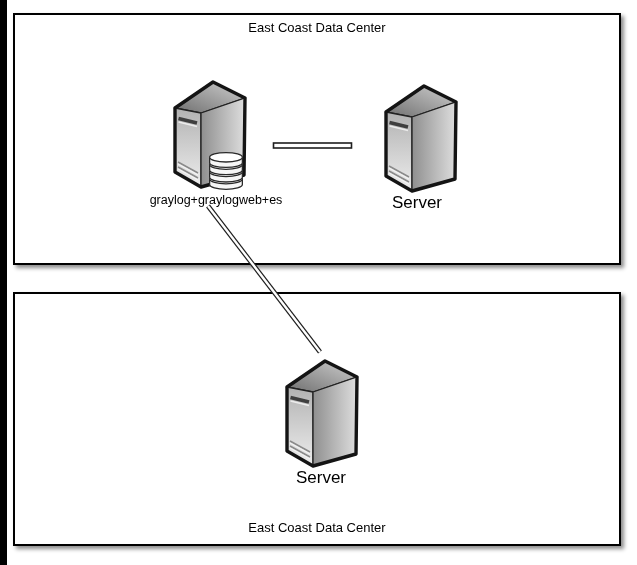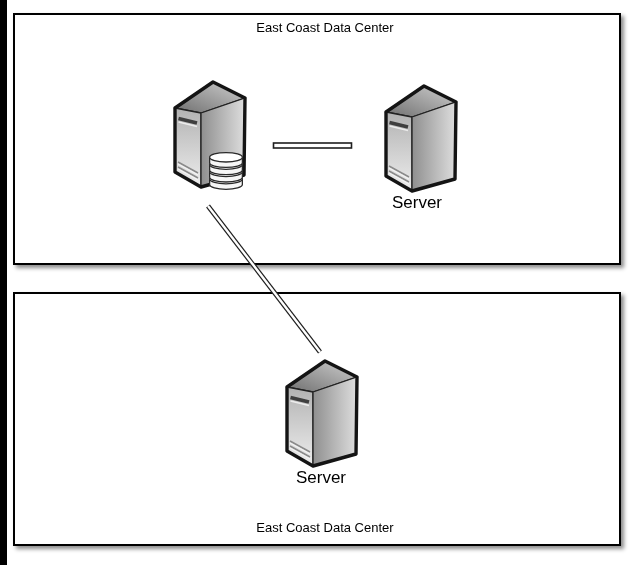--- a/index.html
+++ b/index.html
@@ -9,21 +9,21 @@
   }
   #left-bar{position:absolute;left:0;top:0;width:7px;height:565px;background:#000;}
   .dc-box{
     position:absolute;left:13px;width:608px;background:#fff;
     border:2px solid #000;box-shadow:3px 3px 4px rgba(0,0,0,0.45);
     box-sizing:border-box;
   }
   #top-box{top:13px;height:252px;}
   #bottom-box{top:292px;height:254px;}
   .dc-title{
-    position:absolute;left:8px;width:100%;text-align:center;
+    position:absolute;left:0;width:100%;text-align:center;
     font-size:13px;line-height:15px;
   }
   #top-box .dc-title{top:5px;}
   #bottom-box .dc-title{bottom:9px;}
   .node-icon{position:absolute;}
   .node-label{
     position:absolute;text-align:center;font-size:17px;line-height:14px;white-space:nowrap;
   }
   #label-graylog{left:136px;top:193px;width:160px;font-size:12.5px;}
   #label-server-right{left:357px;top:196px;width:120px;}
@@ -91,20 +91,21 @@
     <g>
       <line x1="208" y1="206" x2="320" y2="352" stroke="#1f1f1f" stroke-width="4.8"></line>
       <line x1="208" y1="206" x2="320" y2="352" stroke="#ffffff" stroke-width="2.4"></line>
     </g>
   </svg>
 
   <svg class="node-icon" style="left:173px;top:80px" width="78" height="114" viewBox="0 0 78 114">
     <use href="#sym-server" x="0" y="0" width="74" height="110"></use>
     <use href="#sym-db" x="34" y="150" width="38" height="40" transform="translate(0,-80)"></use>
   </svg>
+  <div id="label-graylog" class="node-label">graylog+graylogweb+es</div>
 
   <svg class="node-icon" style="left:384px;top:84px" width="74" height="110" viewBox="0 0 74 110">
     <use href="#sym-server" width="74" height="110"></use>
   </svg>
   <div id="label-server-right" class="node-label">Server</div>
 
   <svg class="node-icon" style="left:285px;top:359px" width="74" height="110" viewBox="0 0 74 110">
     <use href="#sym-server" width="74" height="110"></use>
   </svg>
   <div id="label-server-bottom" class="node-label">Server</div>

